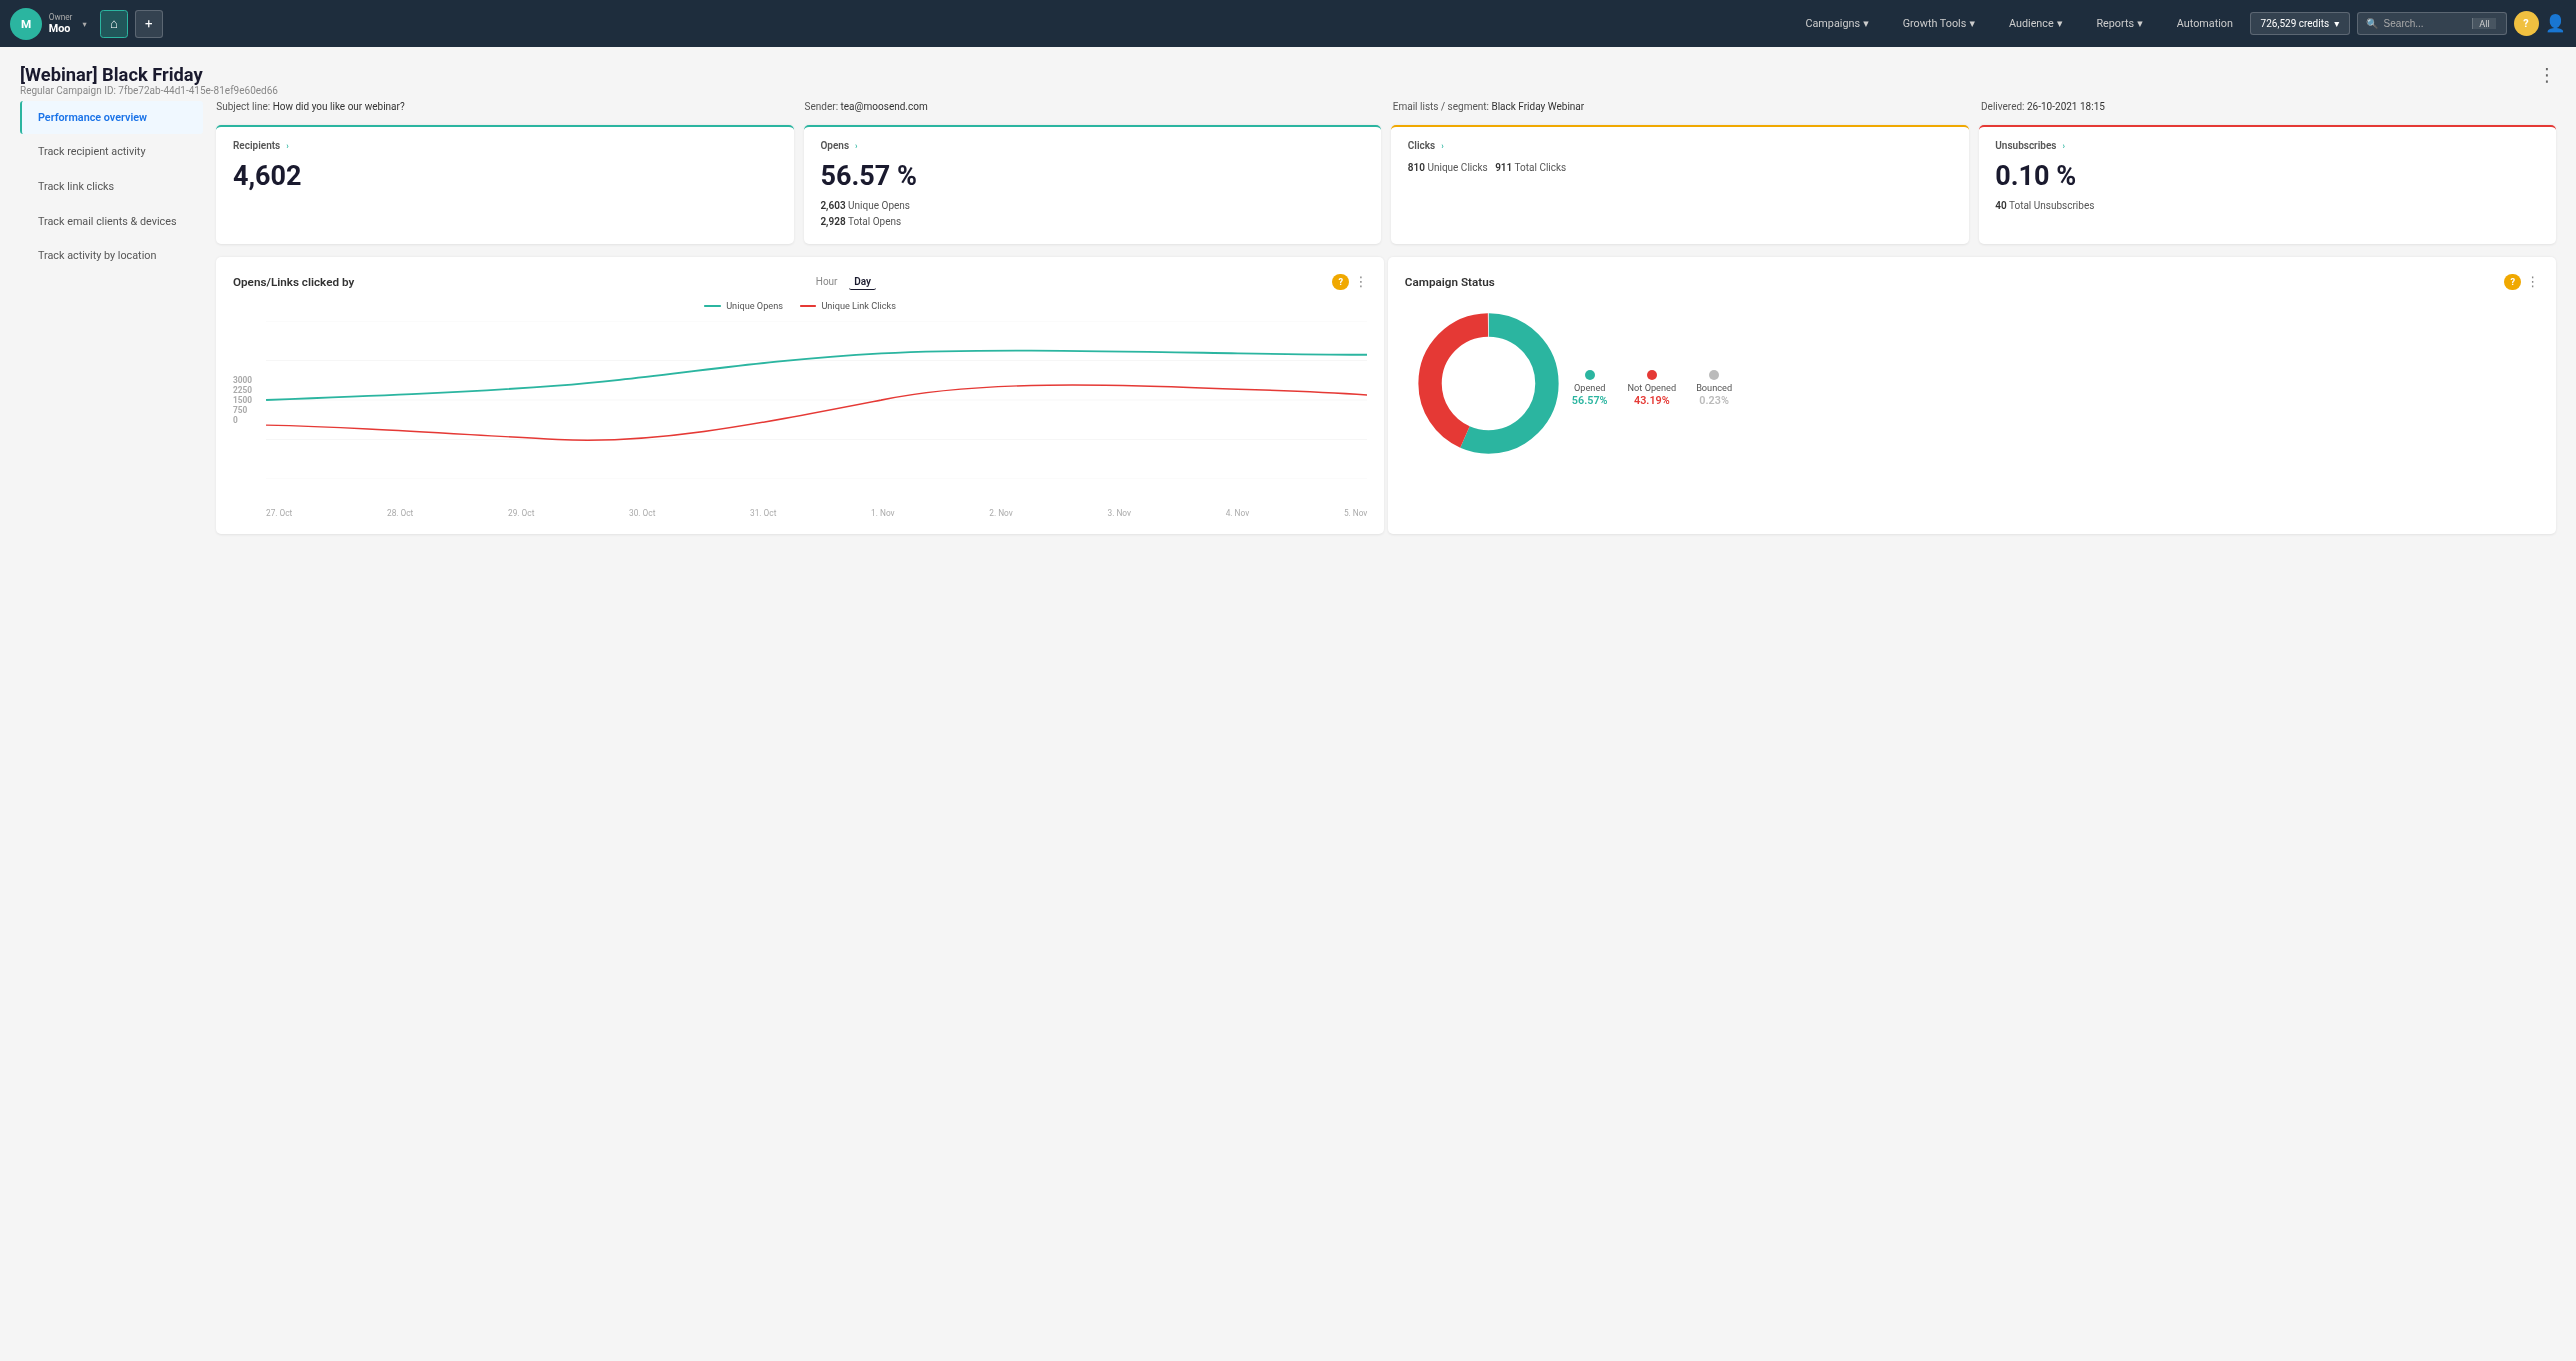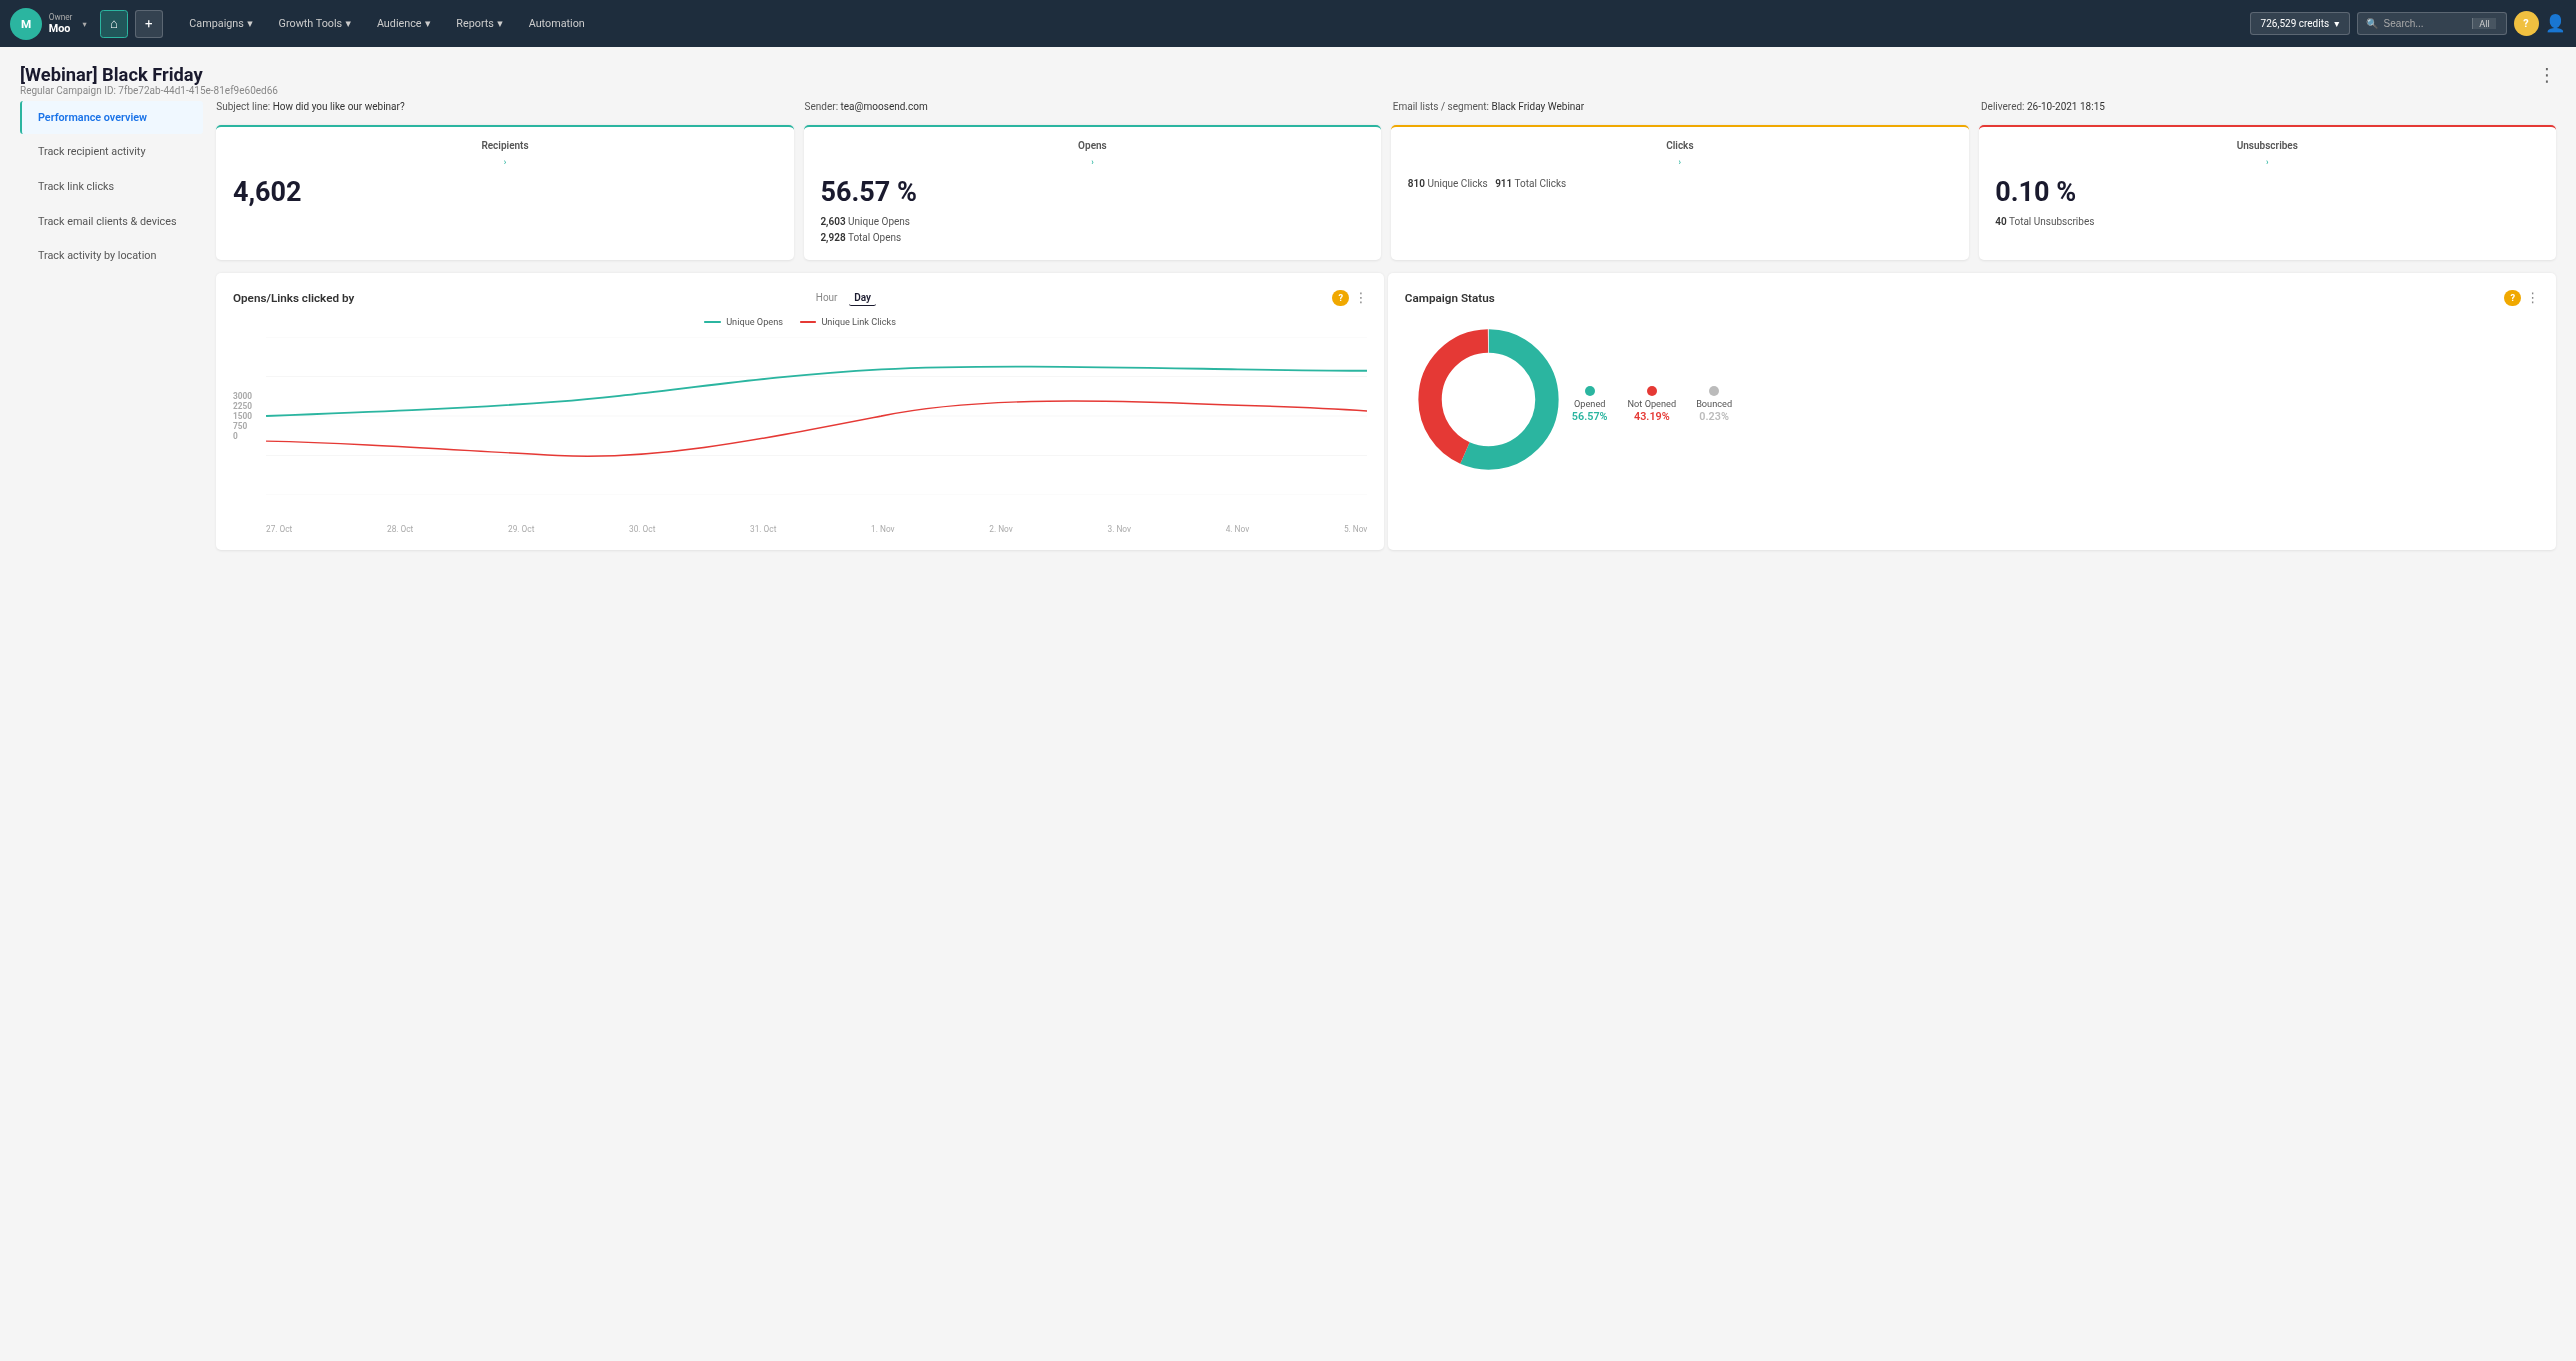--- a/index.html
+++ b/index.html
@@ -22,21 +22,21 @@
     .nav-owner { color: white; font-size: 9.2px; margin-right: 3.3px; }
     .nav-owner span { display: block; color: #aaa; font-size: 8.3px; }
     .nav-owner strong { display: block; color: white; font-size: 10.8px; }
     .nav-chevron { color: #aaa; font-size: 8.3px; margin-right: 6.7px; }
     .nav-icon-btn {
       background: rgba(255,255,255,0.1); border: 0.8px solid rgba(255,255,255,0.2);
       color: white; width: 28px; height: 28px; border-radius: 3.3px;
       display: flex; align-items: center; justify-content: center; cursor: pointer; font-size: 13.3px;
     }
     .nav-icon-btn.active { background: rgba(43,181,160,0.3); border-color: #2bb5a0; }
-    .nav-menu { display: flex; align-items: center; gap: 6px; flex: 1; margin-left: 10px; }
+    .nav-menu { display: flex; align-items: center; gap: 14px; flex: 1; margin-left: 10px; justify-content: flex-end; }
     .nav-menu-item {
       color: #ccc; font-size: 10.8px; padding: 5px 10px; cursor: pointer; border-radius: 3.3px;
       display: flex; align-items: center; gap: 3.3px;
     }
     .nav-right { display: flex; align-items: center; gap: 6.7px; margin-left: auto; }
     .credits-btn {
       background: rgba(255,255,255,0.1); border: 0.8px solid rgba(255,255,255,0.2);
       color: white; padding: 5px 10px; border-radius: 3.3px; font-size: 10px;
       display: flex; align-items: center; gap: 5px; cursor: pointer;
     }
@@ -94,21 +94,21 @@
       flex: 1; background: white; border-radius: 5px; padding: 13.3px 16.7px;
       box-shadow: 0 0.8px 2.5px rgba(0,0,0,0.08); border-top: 2.5px solid #ccc;
       min-width: 0;
     }
     .stat-card.recipients { border-top-color: #2bb5a0; }
     .stat-card.opens { border-top-color: #2bb5a0; }
     .stat-card.clicks { border-top-color: #f0a800; }
     .stat-card.unsubscribes { border-top-color: #e53935; }
     .stat-card-header {
       font-size: 10px; color: #555; font-weight: 600; margin-bottom: 8.3px;
-      display: flex; align-items: center; gap: 6px; cursor: pointer; flex-direction: column;
+      display: flex; align-items: center; gap: 6px; cursor: pointer;
     }
     .stat-card-header .arrow { font-size: 8.3px; color: #2bb5a0; }
     .stat-value { font-size: 27px; font-weight: 700; color: #1a1a2e; margin-bottom: 6.7px; }
     .stat-detail { font-size: 10px; color: #555; line-height: 1.6; }
     .stat-detail strong { color: #333; font-weight: 600; }
 
     
     .charts-row { display: flex; gap: 4px; }
     .chart-card {
       background: white; border-radius: 5px; padding: 16.7px;

